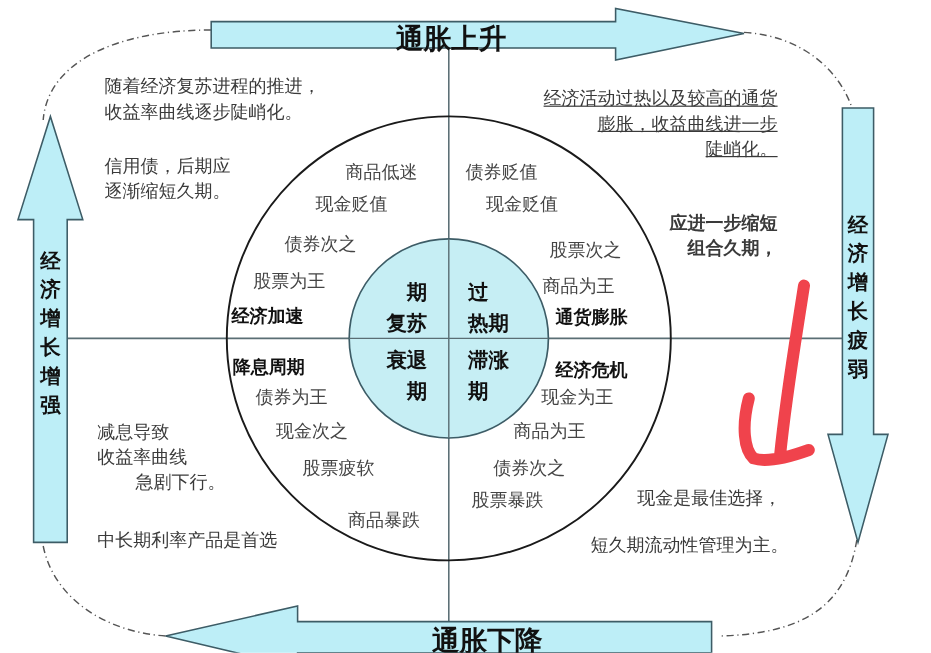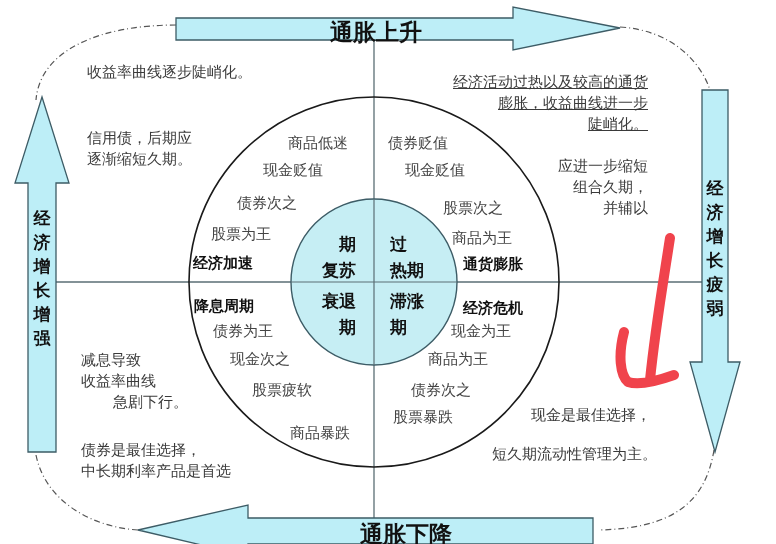--- a/index.html
+++ b/index.html
@@ -70,59 +70,58 @@
 </div>
 
 <div class="ring" style="left:288px;top:134px;">商品低迷</div>
 <div class="ring" style="left:263px;top:161px;">现金贬值</div>
 <div class="ring" style="left:237px;top:194px;">债券次之</div>
 <div class="ring" style="left:211px;top:225px;">股票为王</div>
 <div class="bold" style="left:193px;top:254px;">经济加速</div>
 
 <div class="ring" style="left:388px;top:134px;">债券贬值</div>
 <div class="ring" style="left:405px;top:161px;">现金贬值</div>
-<div class="ring" style="left:443px;top:199px;text-align:right;">股票次之</div>
+<div class="ring" style="left:458px;top:199px;text-align:right;">股票次之</div>
 <div class="ring" style="left:452px;top:229px;">商品为王</div>
 <div class="bold" style="left:463px;top:255px;">通货膨胀</div>
 
 <div class="bold" style="left:194px;top:297px;">降息周期</div>
 <div class="ring" style="left:213px;top:322px;">债券为王</div>
 <div class="ring" style="left:230px;top:350px;">现金次之</div>
 <div class="ring" style="left:252px;top:381px;">股票疲软</div>
 <div class="ring" style="left:276px;top:424px;margin-left:14px;">商品暴跌</div>
 
 <div class="bold" style="left:463px;top:299px;">经济危机</div>
 <div class="ring" style="left:451px;top:322px;">现金为王</div>
 <div class="ring" style="left:428px;top:350px;">商品为王</div>
 <div class="ring" style="left:411px;top:381px;">债券次之</div>
 <div class="ring" style="left:393px;top:408px;">股票暴跌</div>
 
 <div class="txt" style="left:87px;top:62px;">
+  <div>随着经济复苏进程的推进，</div>
     <div>收益率曲线逐步陡峭化。</div>
 </div>
 <div class="txt" style="left:87px;top:128px;">
     <div>信用债，后期应</div>
     <div>逐渐缩短久期。</div>
 </div>
 
 <div class="txt right" style="left:380px;top:72px;width:268px;text-decoration:underline;">
   <div>经济活动过热以及较高的通货</div>
     <div>膨胀，收益曲线进一步</div>
     <div>陡峭化。</div>
 </div>
-<div class="txt right" style="left:500px;top:156px;width:148px;">
+<div class="txt right" style="left:500px;top:176px;width:148px;font-weight:bold;">
   <div>应进一步缩短</div>
     <div>组合久期，</div>
-    <div>并辅以</div>
 </div>
 
 <div class="txt" style="left:81px;top:350px;">
   <div>减息导致</div>
     <div>收益率曲线</div>
     <div style="padding-left:32px;">急剧下行。</div>
 </div>
 <div class="txt" style="left:81px;top:440px;">
-  <div>债券是最佳选择，</div>
     <div>中长期利率产品是首选</div>
 </div>
 
 <div class="txt" style="left:531px;top:405px;">现金是最佳选择，</div>
 <div class="txt" style="left:476px;top:444px;margin-left:16px;">短久期流动性管理为主。</div>
 
 </body></html>

